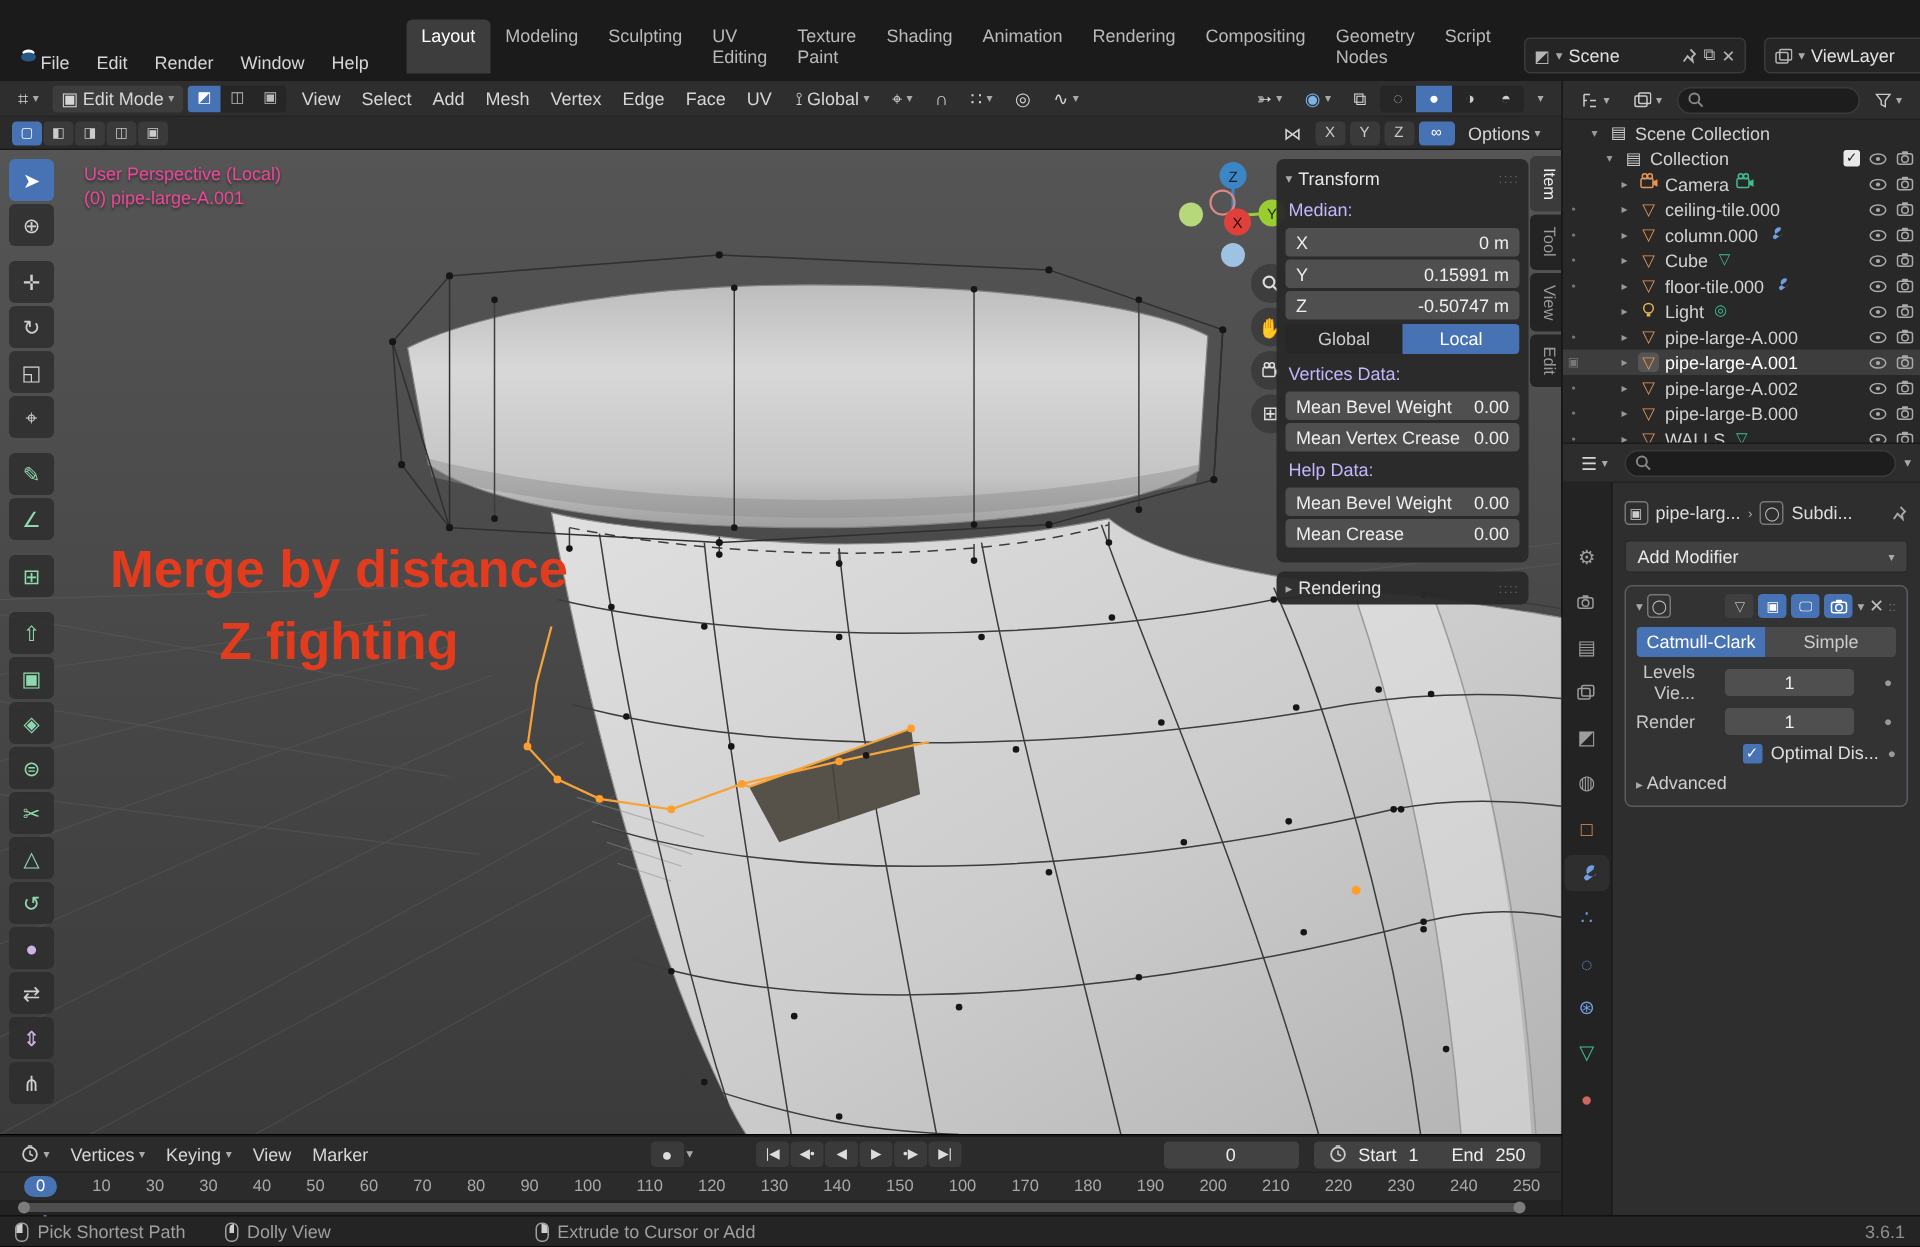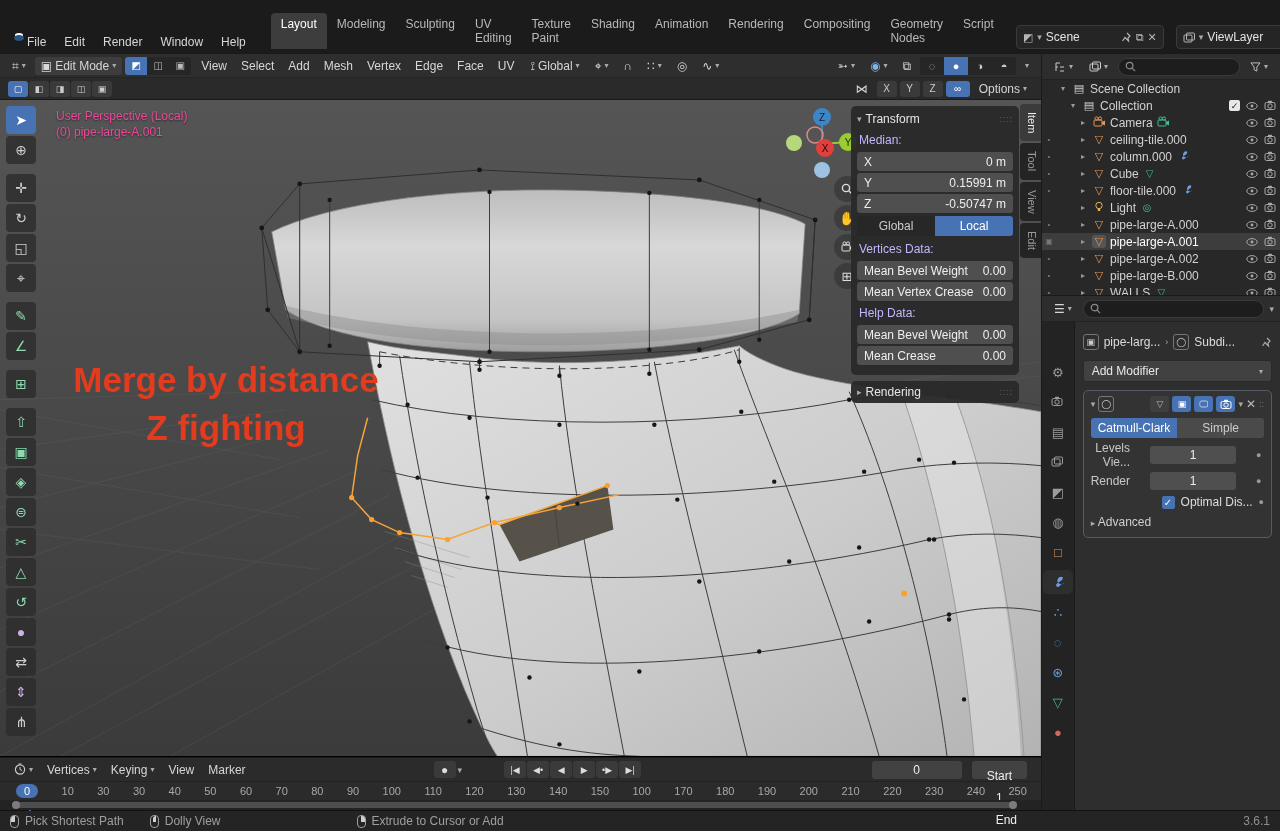--- a/index.html
+++ b/index.html
@@ -74,21 +74,21 @@
   .ntabs{position:absolute;right:0;top:4px;width:21px;display:flex;flex-direction:column;gap:2px;}
   .ntab{writing-mode:vertical-rl;padding:8px 3px;background:#242424;color:#9a9a9a;border-radius:4px 0 0 4px;font-size:11px;}
   .ntab.on{background:#3b3b3b;color:#efefef;}
   
   .timeline{height:53px;background:#2b2b2b;border-top:1px solid var(--line);position:relative;}
   .tl-hdr{height:24px;display:flex;align-items:center;padding:0 8px;gap:2px;border-bottom:1px solid #222;}
   .transport{display:flex;gap:1px;margin-left:40px;}
   .tbtn{background:#3a3a3a;border-radius:3px;height:17px;min-width:22px;display:flex;align-items:center;justify-content:center;color:#ddd;font-size:9px;padding:0 3px;}
   .rec{width:22px;height:17px;border-radius:3px;background:#3a3a3a;color:#ddd;display:flex;align-items:center;justify-content:center;}
   .framefield{background:#424242;border-radius:3px;height:18px;display:flex;align-items:center;justify-content:center;min-width:90px;color:#eee;margin-left:auto;}
-  .range{background:#424242;border-radius:3px;height:18px;display:flex;align-items:center;gap:8px;padding:0 10px;color:#eee;margin:0 6px 0 8px;flex-direction:column;}
+  .range{background:#424242;border-radius:3px;height:18px;display:flex;align-items:center;gap:8px;padding:0 10px;color:#eee;margin:0 6px 0 8px;}
   .ruler{height:18px;display:flex;justify-content:space-between;align-items:center;padding:0 14px 0 16px;color:#a8a8a8;font-size:11px;position:relative;}
   .ruler .tick:first-child{background:var(--blue);color:#fff;border-radius:9px;padding:1px 8px;}
   .cfline{position:absolute;left:29px;top:42px;width:2px;height:11px;background:var(--blue);}
   .scroll{position:absolute;left:0;right:0;bottom:0;height:10px;background:#232323;}
   .scroll .bar{position:absolute;left:14px;right:26px;top:2px;height:6px;background:#4e4e4e;border-radius:3px;}
   .scroll .knob{position:absolute;top:1px;width:8px;height:8px;border-radius:50%;background:#7c7c7c;}
   
   .outliner{height:242px;background:var(--bg-out);border-bottom:1px solid var(--line);overflow:hidden;}
   .out-hdr{height:26px;background:#2d2d2d;display:flex;align-items:center;gap:4px;padding:0 6px;border-bottom:1px solid #222;}
   .search{flex:1;height:18px;background:#1d1d1d;border:1px solid #3a3a3a;border-radius:9px;display:flex;align-items:center;padding:0 6px;color:#888;gap:4px;}

